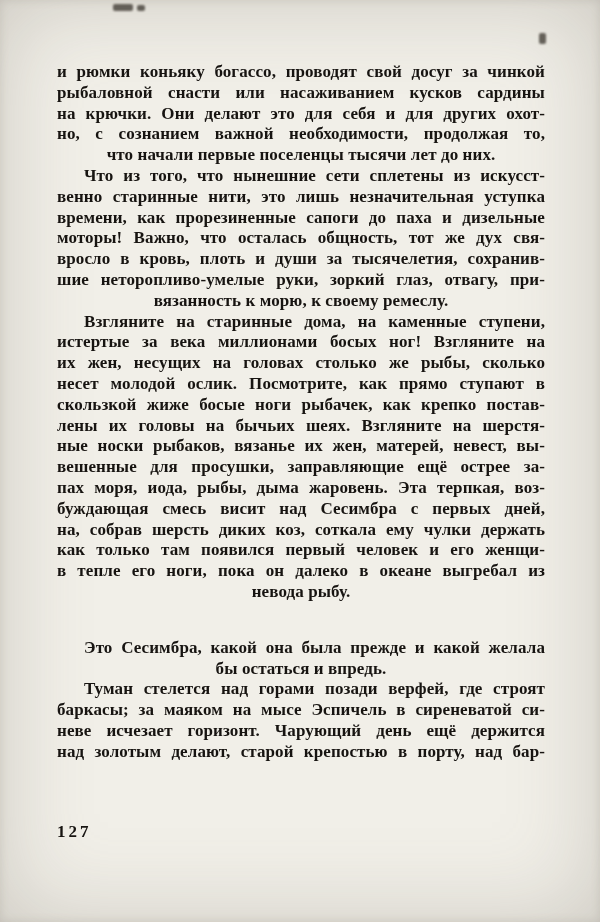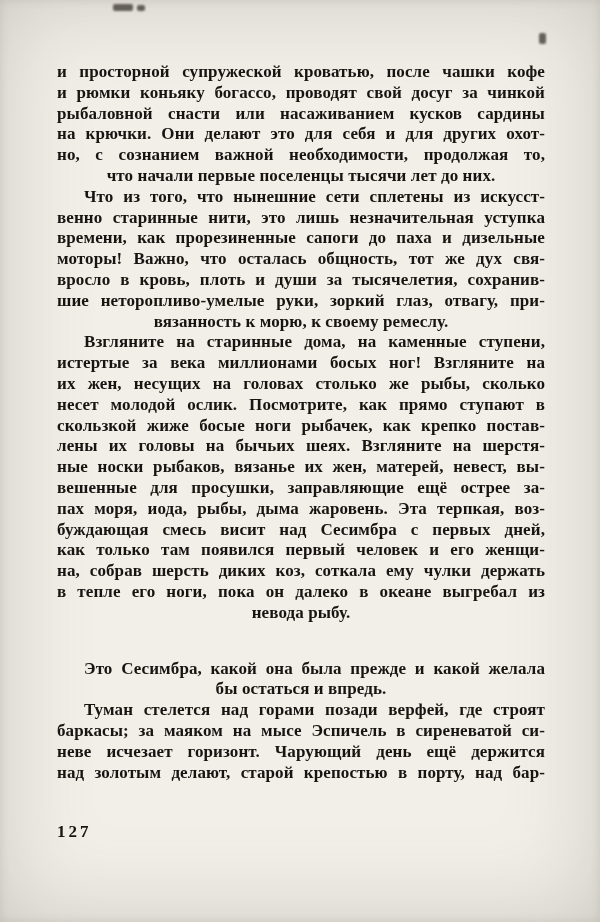--- a/index.html
+++ b/index.html
@@ -61,21 +61,20 @@
 </head>
 <body>
 
 <div class="page">
   <div class="speck s1"></div>
   <div class="speck s2"></div>
   <div class="speck s3"></div>
 
   <div class="text-block">
       <div class="paragraph">
-        <div class="line fill">и просторной супружеской кроватью, после чашки кофе</div>
         <div class="line fill">и рюмки коньяку богассо, проводят свой досуг за чинкой</div>
         <div class="line fill">рыбаловной снасти или насаживанием кусков сардины</div>
         <div class="line fill">на крючки. Они делают это для себя и для других охот-</div>
         <div class="line fill">но, с сознанием важной необходимости, продолжая то,</div>
         <div class="line">что начали первые поселенцы тысячи лет до них.</div>
       </div>
       <div class="paragraph">
         <div class="line fill indent">Что из того, что нынешние сети сплетены из искусст-</div>
         <div class="line fill">венно старинные нити, это лишь незначительная уступка</div>
         <div class="line fill">времени, как прорезиненные сапоги до паха и дизельные</div>
@@ -88,22 +87,22 @@
         <div class="line fill indent">Взгляните на старинные дома, на каменные ступени,</div>
         <div class="line fill">истертые за века миллионами босых ног! Взгляните на</div>
         <div class="line fill">их жен, несущих на головах столько же рыбы, сколько</div>
         <div class="line fill">несет молодой ослик. Посмотрите, как прямо ступают в</div>
         <div class="line fill">скользкой жиже босые ноги рыбачек, как крепко постав-</div>
         <div class="line fill">лены их головы на бычьих шеях. Взгляните на шерстя-</div>
         <div class="line fill">ные носки рыбаков, вязанье их жен, матерей, невест, вы-</div>
         <div class="line fill">вешенные для просушки, заправляющие ещё острее за-</div>
         <div class="line fill">пах моря, иода, рыбы, дыма жаровень. Эта терпкая, воз-</div>
         <div class="line fill">буждающая смесь висит над Сесимбра с первых дней,</div>
+        <div class="line fill">на, собрав шерсть диких коз, соткала ему чулки держать</div>
         <div class="line fill">как только там появился первый человек и его женщи-</div>
-        <div class="line fill">на, собрав шерсть диких коз, соткала ему чулки держать</div>
         <div class="line fill">в тепле его ноги, пока он далеко в океане выгребал из</div>
         <div class="line">невода рыбу.</div>
       </div>
       <div class="paragraph gap-before">
         <div class="line fill indent">Это Сесимбра, какой она была прежде и какой желала</div>
         <div class="line">бы остаться и впредь.</div>
       </div>
       <div class="paragraph">
         <div class="line fill indent">Туман стелется над горами позади верфей, где строят</div>
         <div class="line fill">баркасы; за маяком на мысе Эспичель в сиреневатой си-</div>

